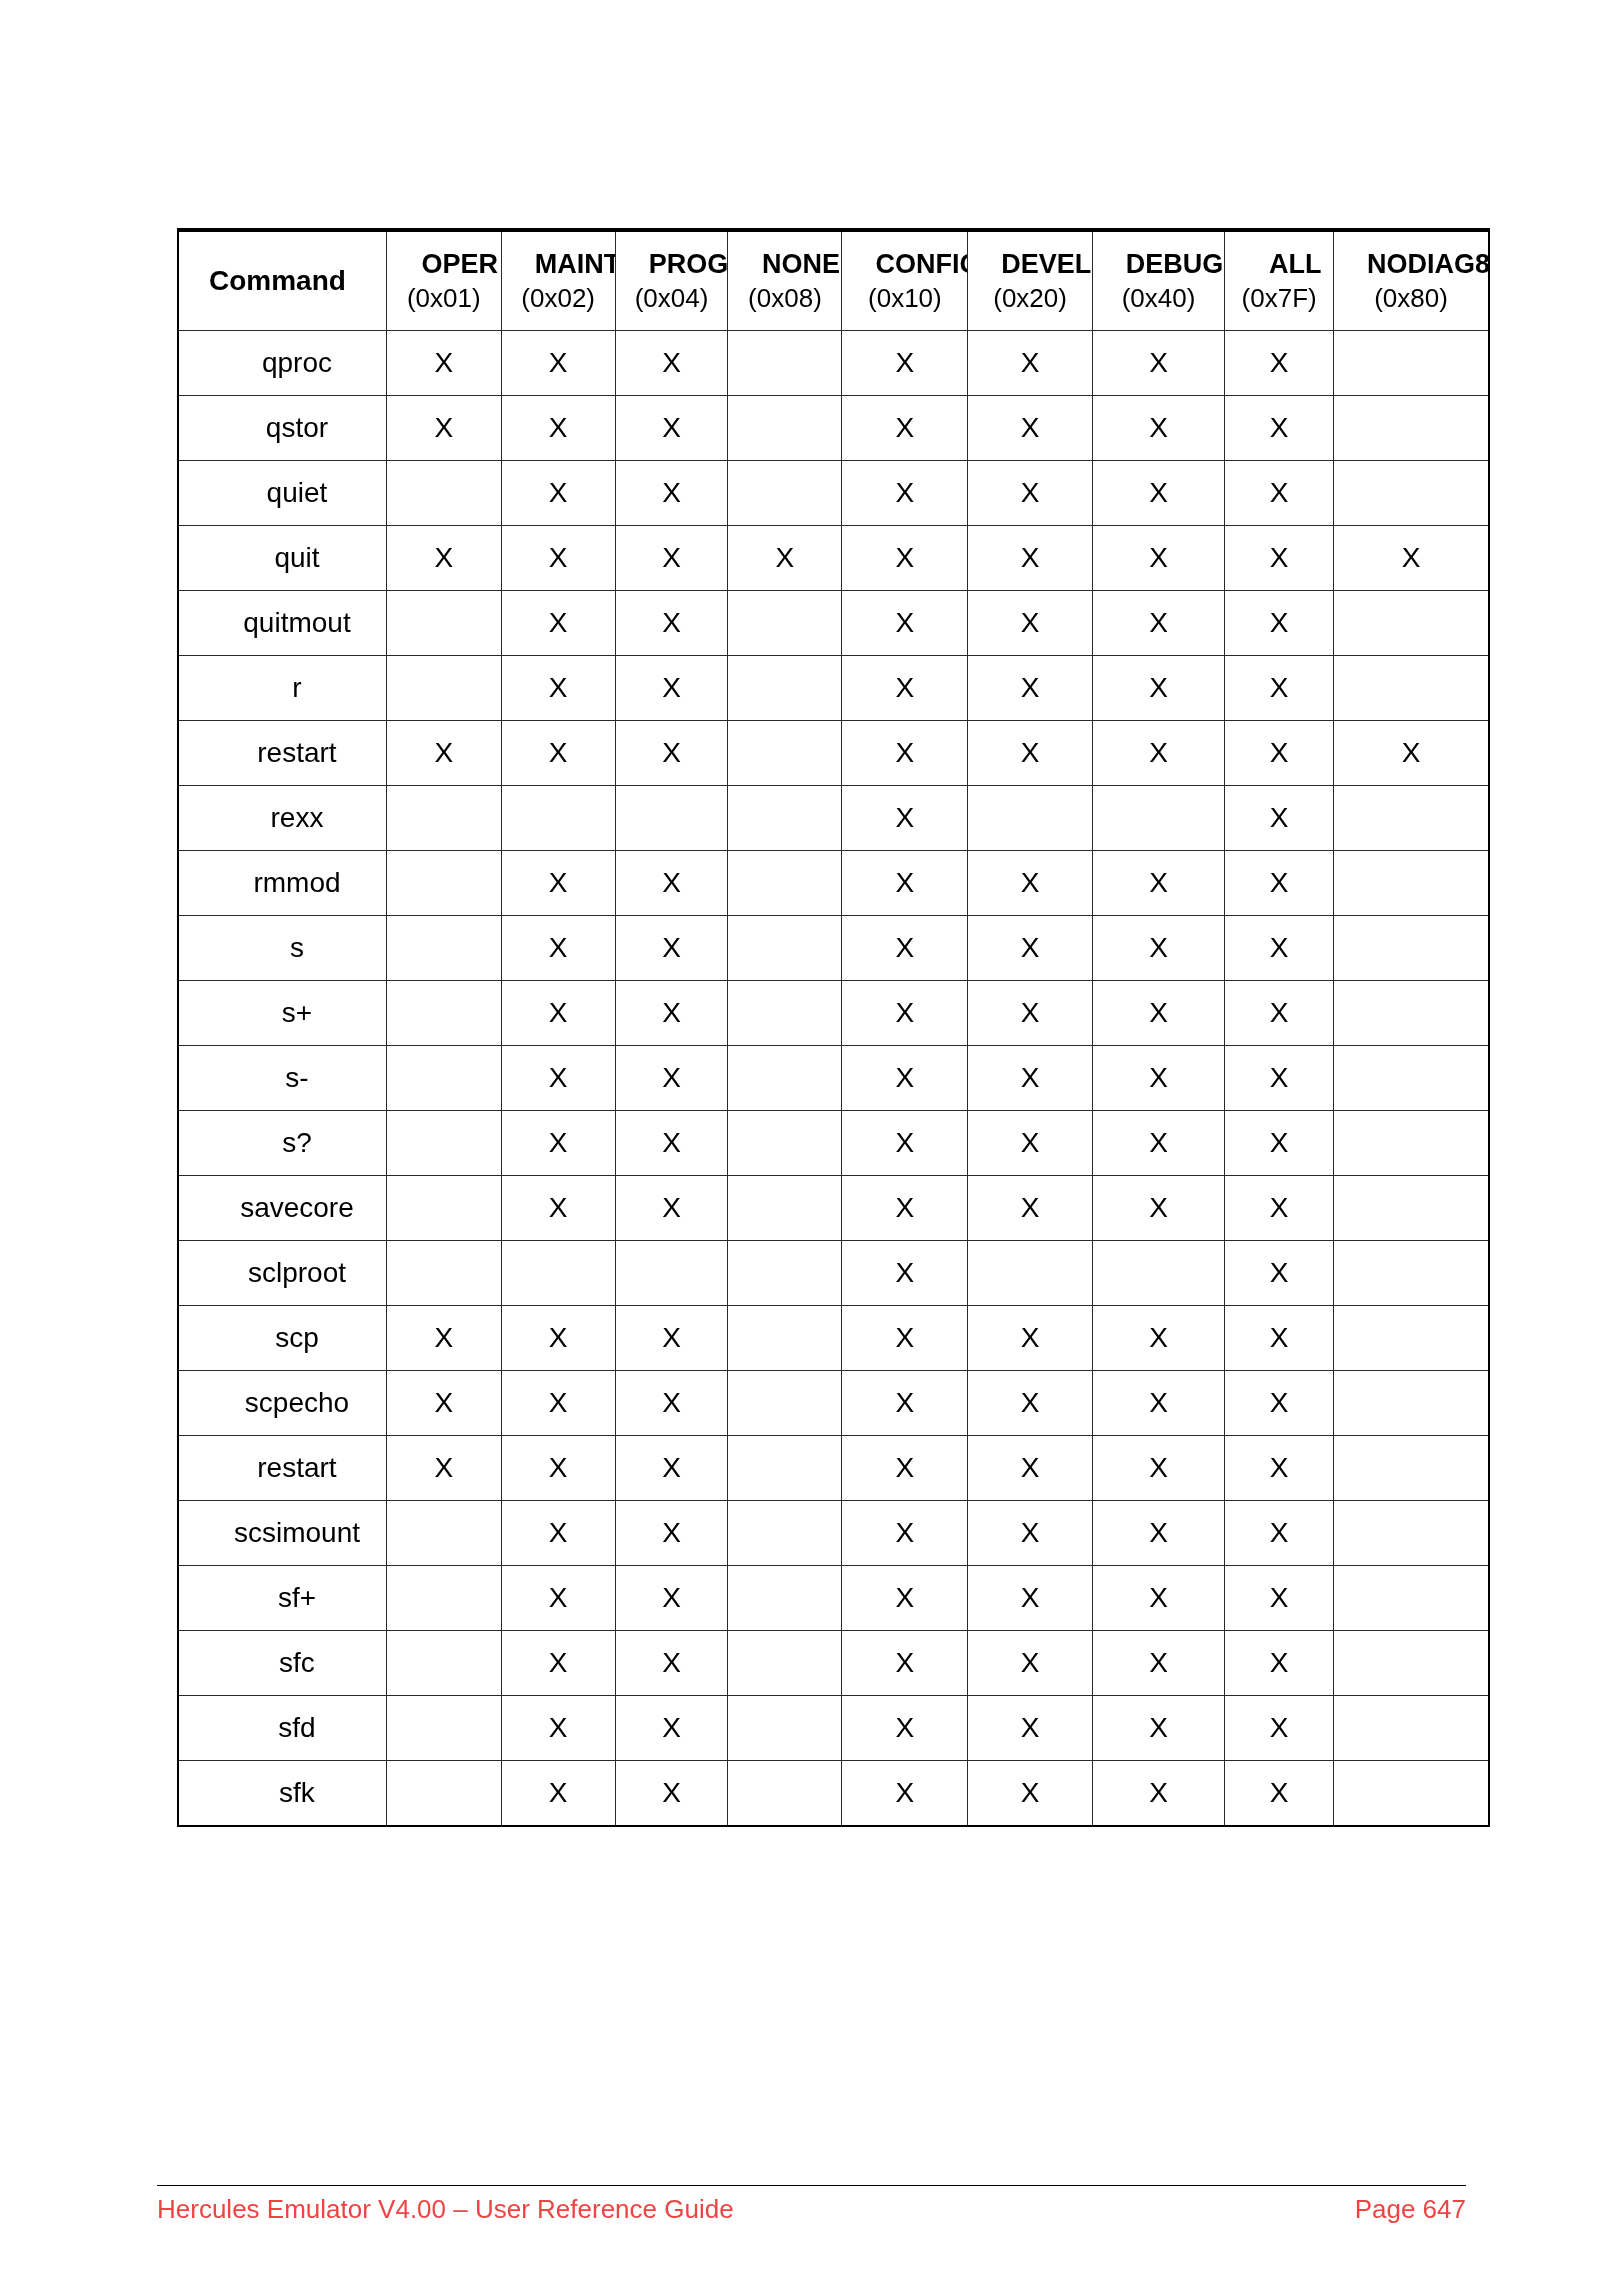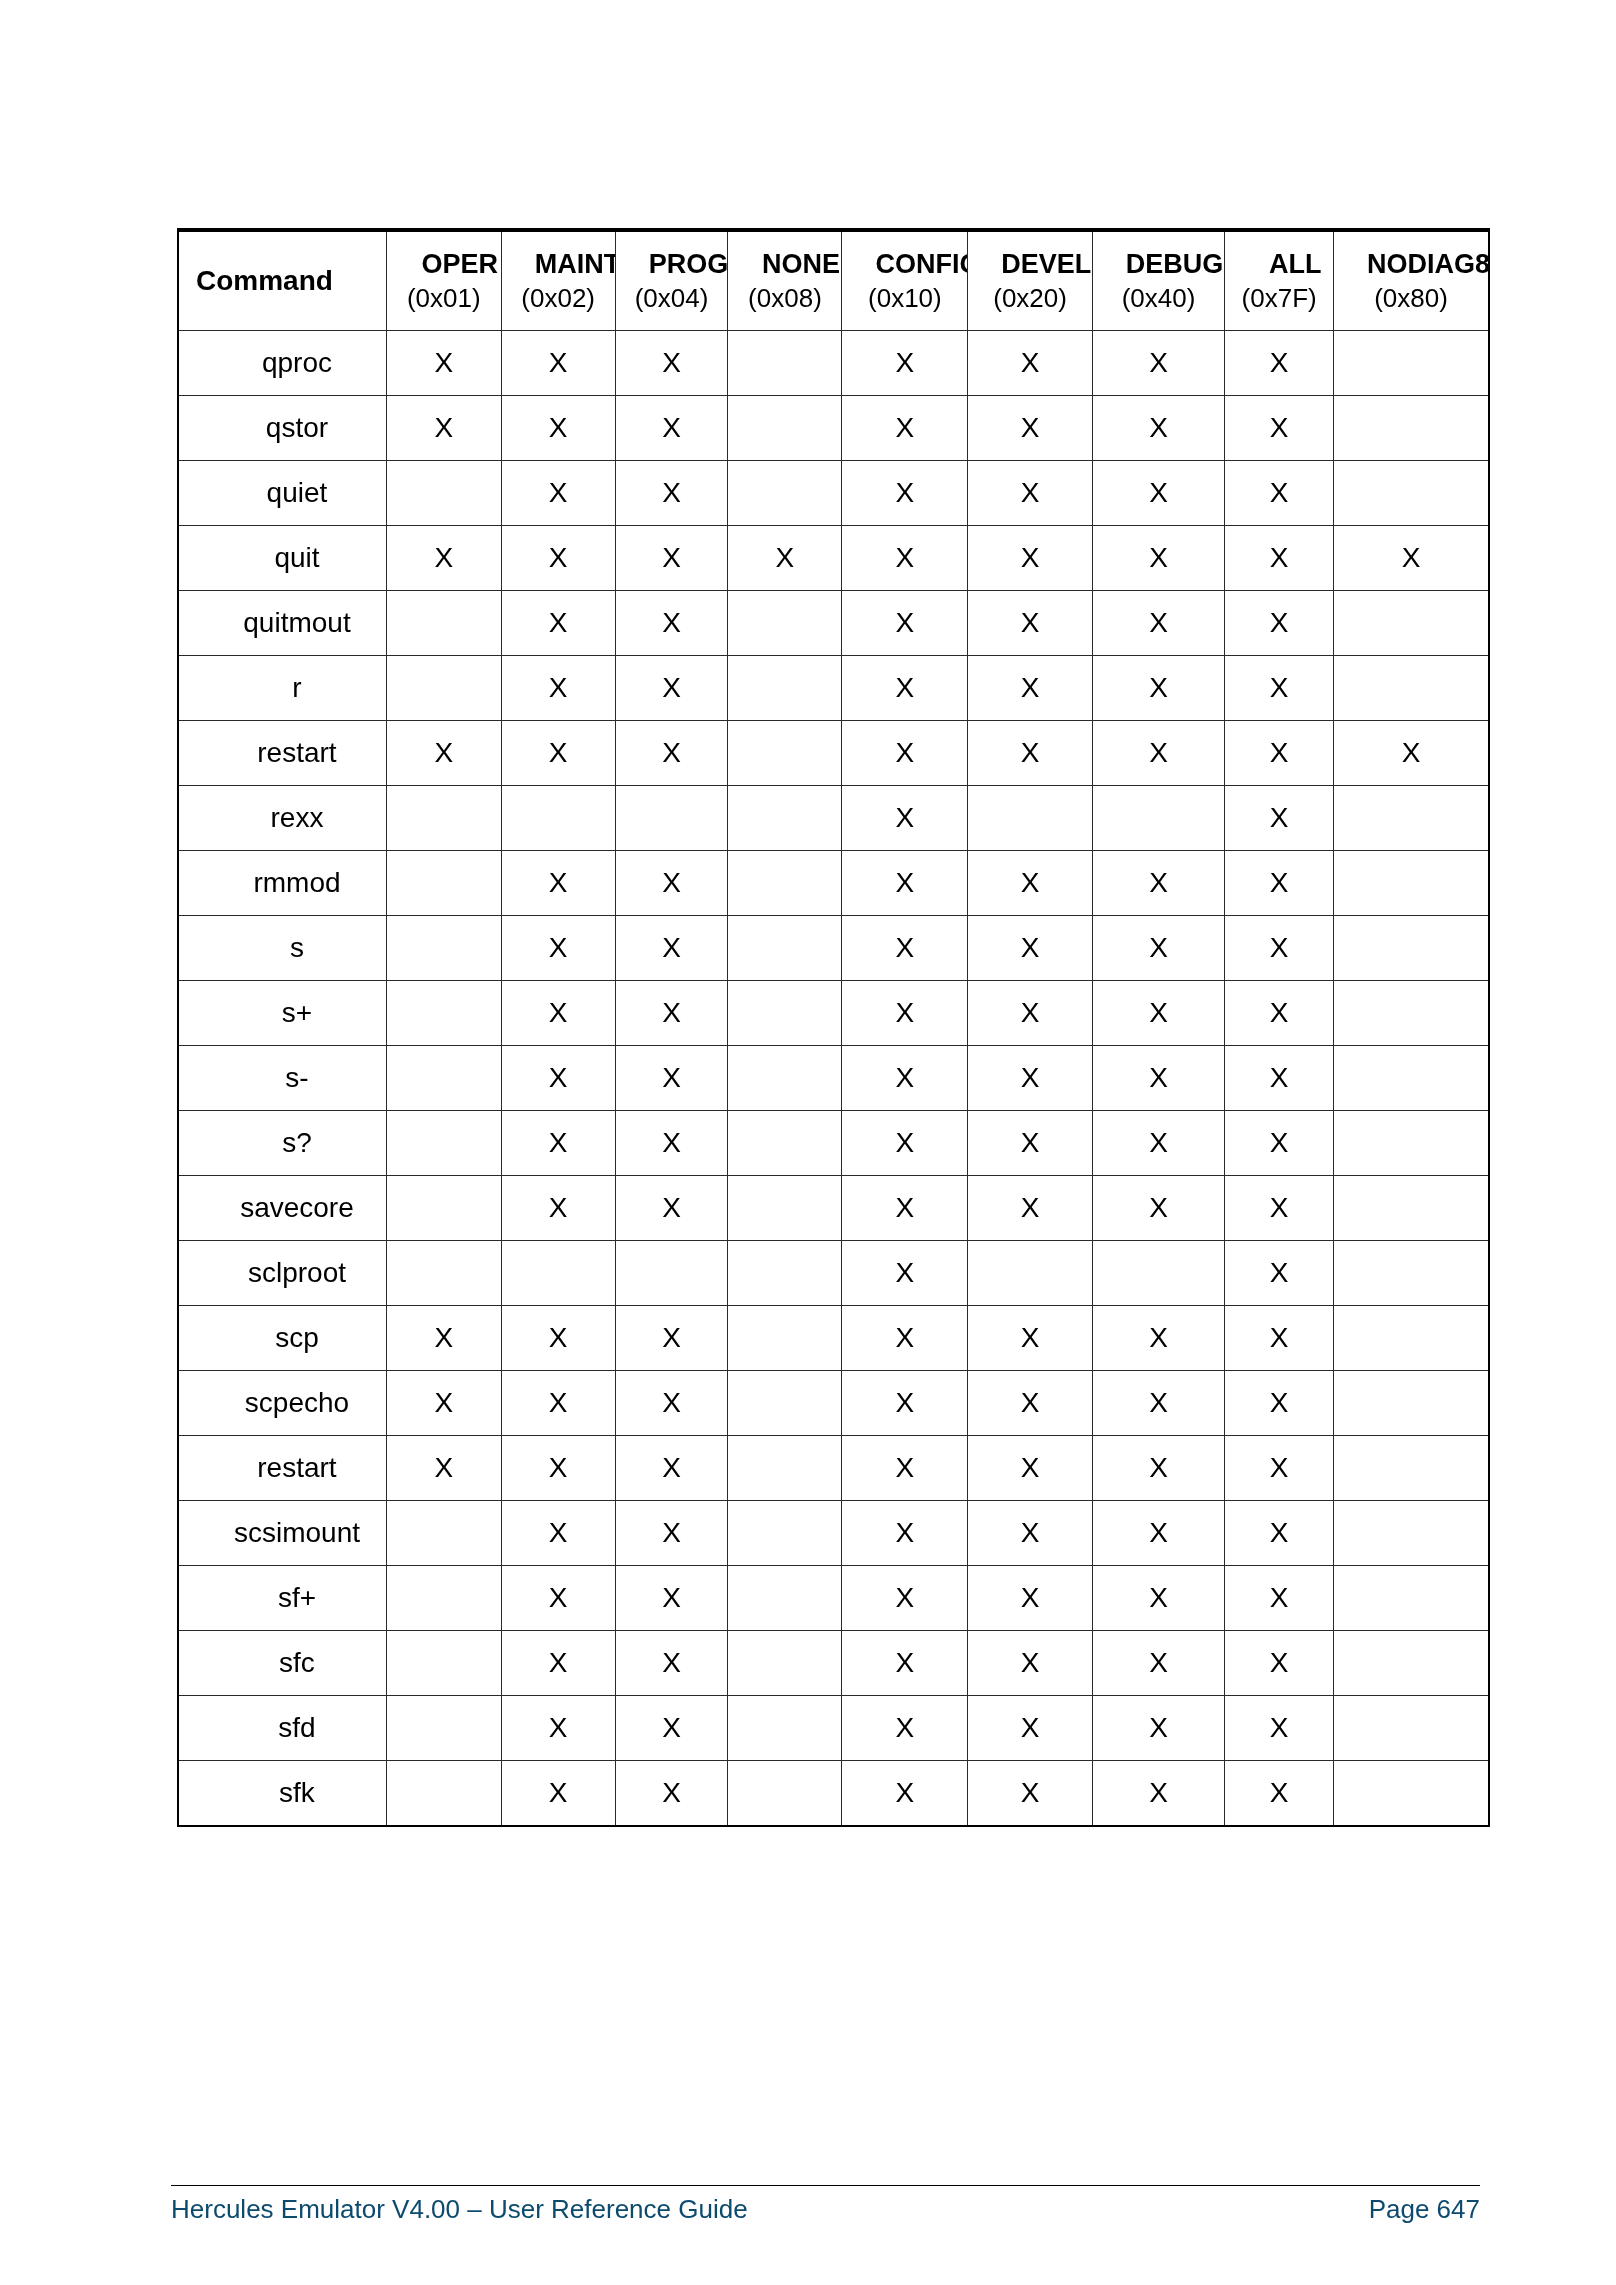--- a/index.html
+++ b/index.html
@@ -39,21 +39,21 @@
     height: 96px;
     vertical-align: middle;
     text-align: center;
     border-bottom: 6.5px double #000000;
     font-size: 27px;
     font-weight: bold;
     line-height: 1.2;
   }
   thead th.cmd-col {
     text-align: left;
-    padding-left: 17px;
+    padding-left: 30px;
     font-size: 28px;
   }
   .lvl-name {
     font-weight: bold;
     font-size: 27px;
     margin-left: 32px;
   }
   .lvl-code {
     font-weight: normal;
     font-size: 26px;
@@ -66,30 +66,30 @@
   }
   tbody td.cmd-cell {
     text-align: center;
     padding-left: 30px;
   }
   tbody td.mark-cell {
     text-align: center;
   }
   .footer {
     position: absolute;
-    left: 171px;
+    left: 157px;
     top: 2185px;
     width: 1309px;
     border-top: 1.9px solid #000000;
     padding-top: 8.4px;
     display: flex;
     justify-content: space-between;
     align-items: baseline;
     font-size: 26px;
-    color: #0c4a6e;
+    color: #ef4444;
   }
 </style>
 </head>
 <body>
 
 <div class="page">
 
   <div class="table-wrap">
     <table class="cmd-table">
       <colgroup>

